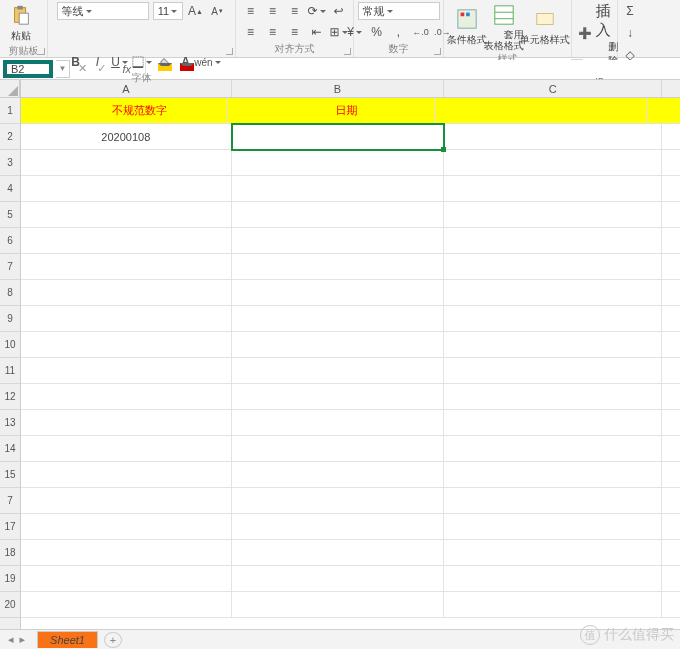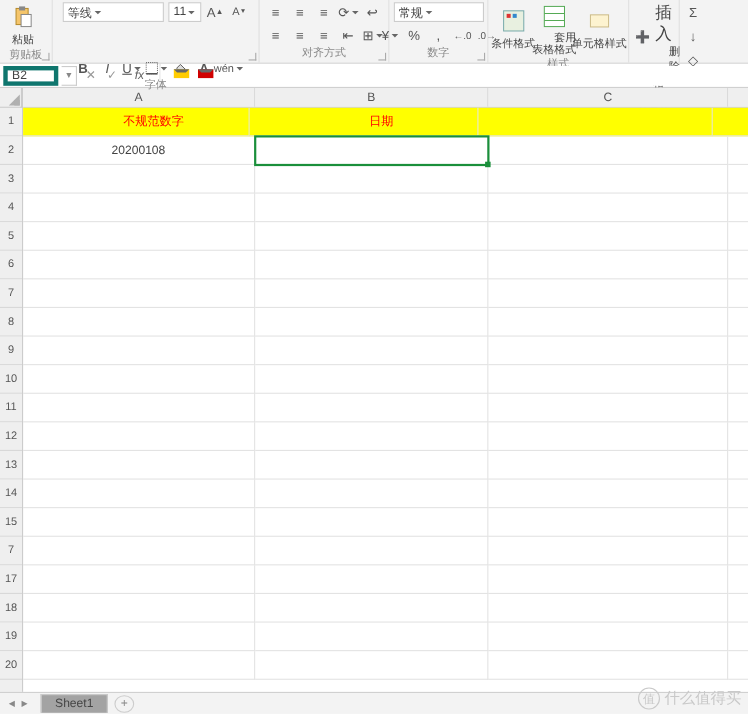--- a/index.html
+++ b/index.html
@@ -48,21 +48,21 @@
   .datarow{display:flex;height:26px;}
   .cell{border-right:1px solid #e3e3e3;border-bottom:1px solid #e3e3e3;display:flex;align-items:center;justify-content:center;font-size:11px;}
   .wA{width:211px;} .wB{width:213px;} .wC{width:218px;} .wD{width:18px;border-right:none;}
   .r1 .cell{background:#ffff00;color:#ff0000;padding-left:32px;}
   .active{outline:2px solid #1a8f3b;outline-offset:-1px;background:#fff!important;position:relative;}
   .active::after{content:"";position:absolute;right:-3px;bottom:-3px;width:5px;height:5px;background:#1a8f3b;}
 
   
   .tabsbar{position:absolute;bottom:0;left:0;right:0;height:20px;background:#f3f3f3;border-top:1px solid #d0d0d0;display:flex;align-items:center;font-size:11px;}
   .tnav{display:flex;gap:6px;padding:0 8px;color:#888;}
-  .stab{background:#a3a3a3;border:1px solid #ccc;border-bottom:none;padding:2px 12px;margin-left:4px;cursor:pointer;}
+  .stab{background:#f97316;border:1px solid #ccc;border-bottom:none;padding:2px 12px;margin-left:4px;cursor:pointer;font-style:italic;}
   .addt{width:18px;height:16px;border:1px solid #ccc;border-radius:50%;margin-left:6px;display:flex;align-items:center;justify-content:center;color:#888;cursor:pointer;}
   .watermark{position:absolute;right:6px;bottom:4px;display:flex;align-items:center;gap:4px;color:#c9c9c9;font-size:14px;pointer-events:none;}
   .watermark .badge{width:20px;height:20px;border:1px solid #c9c9c9;border-radius:50%;display:flex;align-items:center;justify-content:center;font-size:11px;}
 </style>
 </head>
 <body>
 
 <div class="ribbon">
 
   <div class="rgroup dialogL" style="width:48px;">

